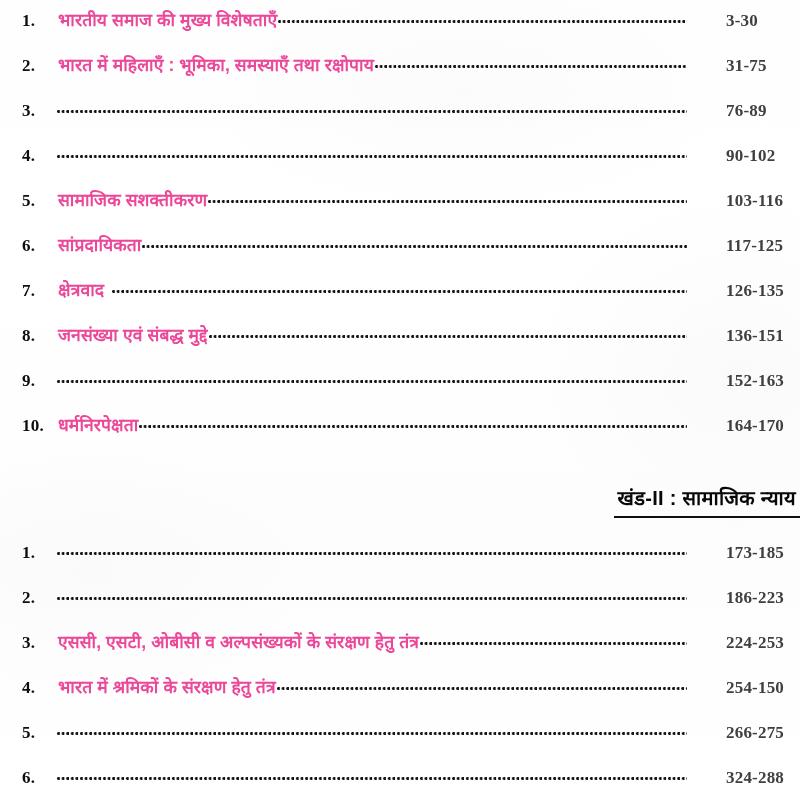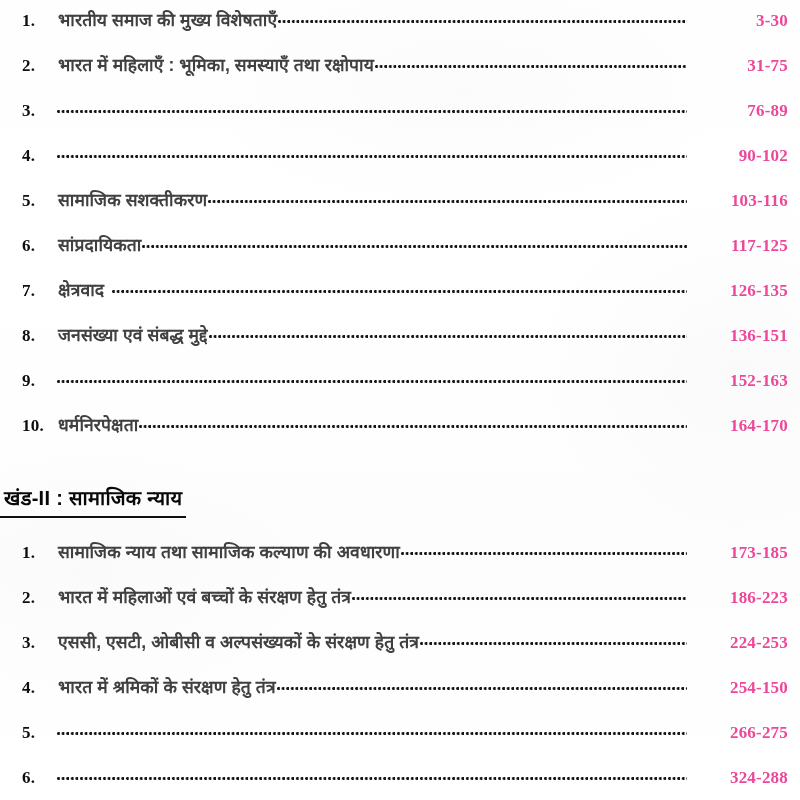--- a/index.html
+++ b/index.html
@@ -55,21 +55,21 @@
     font-family: "Liberation Serif", "DejaVu Serif", serif;
   }
   .entry-num.wide {
     flex: 0 0 34px;
   }
 
   .entry-title {
     flex: 0 0 auto;
     font-size: 17.5px;
     font-weight: bold;
-    color: #404040;
+    color: #ec4899;
     white-space: nowrap;
     font-family: "Liberation Sans", "DejaVu Sans", sans-serif;
     letter-spacing: 0.1px;
     line-height: 1.1;
     padding-left: 2px;
   }
 
   .leader {
     flex: 1 1 auto;
     position: relative;
@@ -89,34 +89,33 @@
     background-repeat: repeat-x;
   }
   .leader.gap::before {
     left: 7px;
   }
 
   .entry-pages {
     flex: 0 0 auto;
     font-size: 17px;
     font-weight: bold;
-    color: #ec4899;
+    color: #404040;
     white-space: nowrap;
     font-family: "Liberation Serif", "DejaVu Serif", serif;
     letter-spacing: 0.2px;
-    text-align: right;
     min-width: 62px;
     margin-left: 37px;
   }
 
   .section-heading {
     height: 82px;
     display: flex;
     align-items: center;
-    justify-content: flex-start;
+    justify-content: flex-end;
   }
   .section-heading-inner {
     font-family: "Liberation Sans", "DejaVu Sans", sans-serif;
     font-size: 20px;
     font-weight: bold;
     color: #080808;
     border-bottom: 2.5px solid #101010;
     padding: 0 4px 5px 4px;
     letter-spacing: 0.3px;
     white-space: nowrap;
@@ -205,28 +204,26 @@
   </div>
 
   <div class="section-heading">
     <span class="section-heading-inner">खंड-II : सामाजिक न्याय</span>
   </div>
 
   <div>
 
     <div class="entry">
       <span class="entry-num">1.</span>
-      <span class="entry-title">सामाजिक न्याय तथा सामाजिक कल्याण की अवधारणा</span>
       <span class="leader"></span>
       <span class="entry-pages">173-185</span>
     </div>
 
     <div class="entry">
       <span class="entry-num">2.</span>
-      <span class="entry-title">भारत में महिलाओं एवं बच्चों के संरक्षण हेतु तंत्र</span>
       <span class="leader"></span>
       <span class="entry-pages">186-223</span>
     </div>
 
     <div class="entry">
       <span class="entry-num">3.</span>
       <span class="entry-title">एससी, एसटी, ओबीसी व अल्पसंख्यकों के संरक्षण हेतु तंत्र</span>
       <span class="leader"></span>
       <span class="entry-pages">224-253</span>
     </div>

